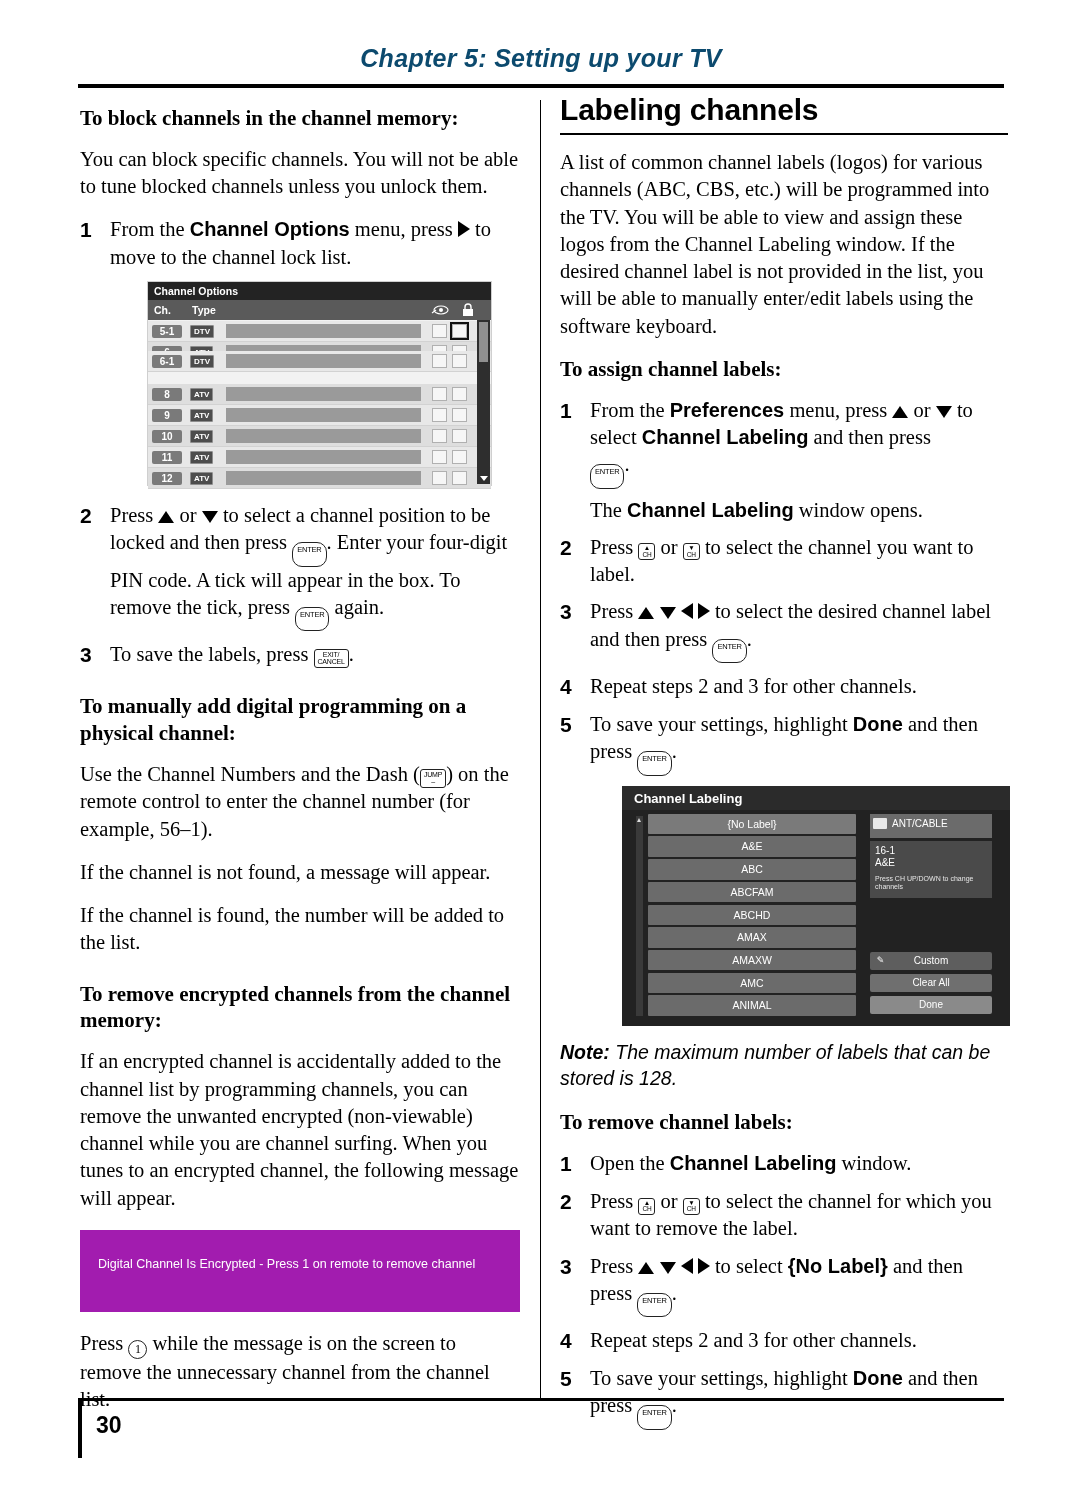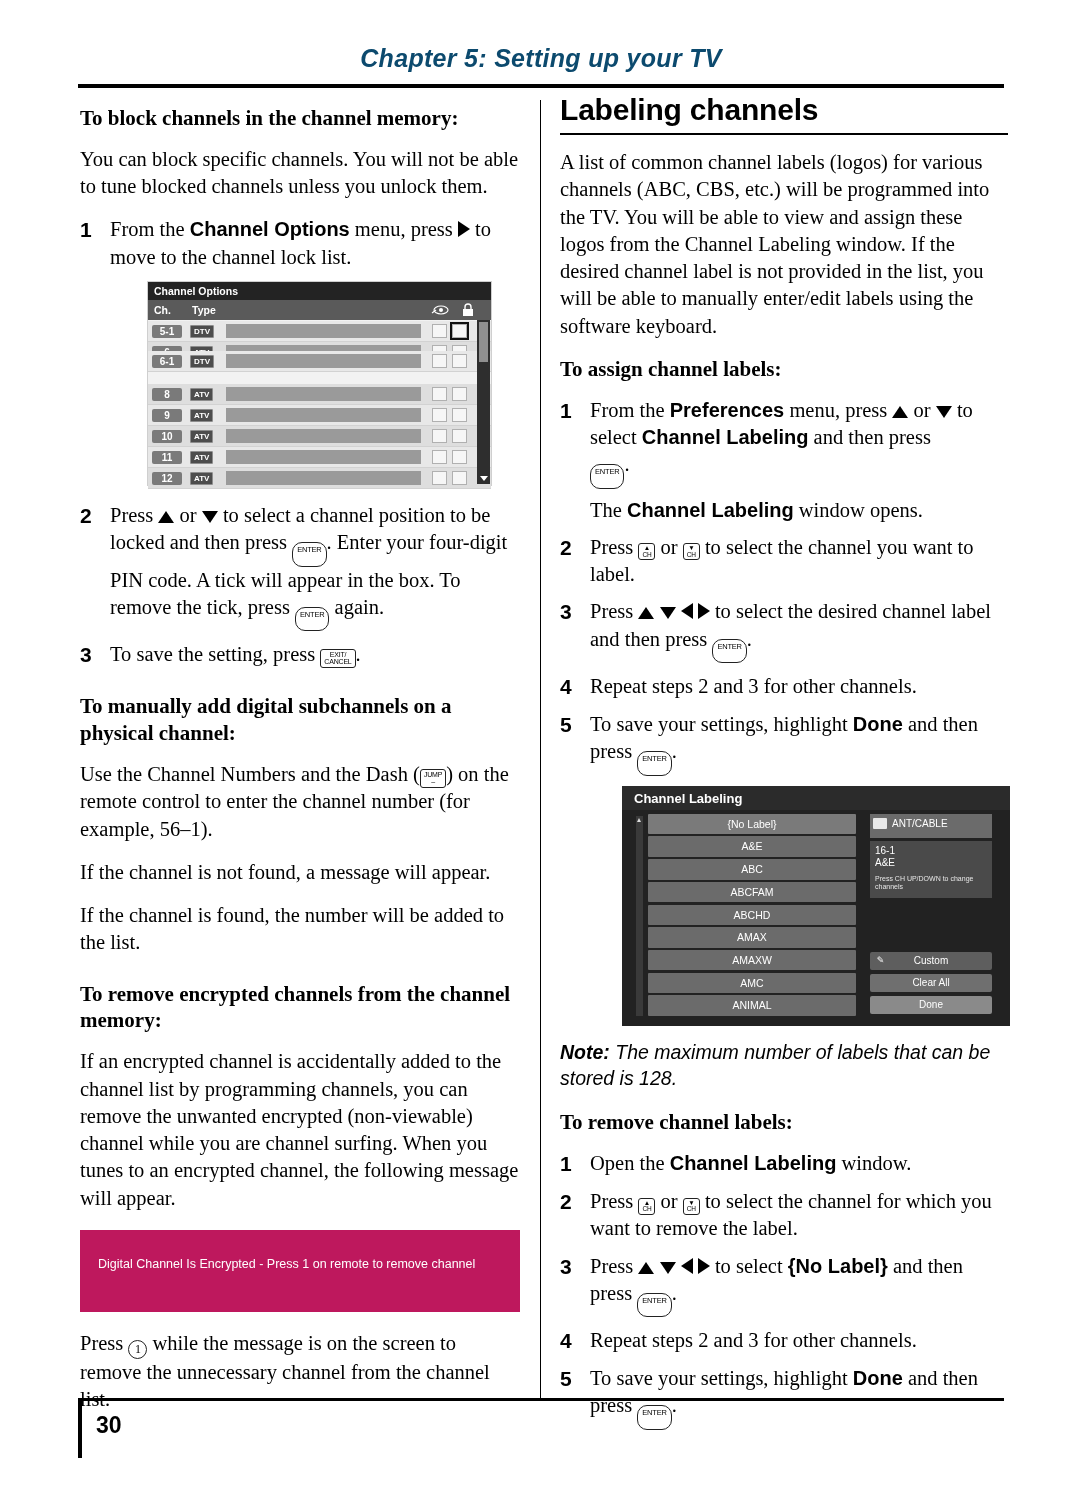--- a/index.html
+++ b/index.html
@@ -233,21 +233,21 @@
     position: absolute; top: 2px; left: 2px;
     width: 9px; height: 40px;
     background: #8f8f8f;
   }
 
   
   .msg-banner {
     margin: 18px 0 18px 0;
     width: 440px;
     height: 82px;
-    background: #be185d;
+    background: #a21caf;
     color: #fff;
     position: relative;
     font-family: "Liberation Sans", sans-serif;
   }
   .msg-banner .t {
     position: absolute;
     left: 18px; top: 27px;
     font-size: 12.5px;
   }
 
@@ -509,25 +509,25 @@
     <div class="step">
       <div class="num">2</div>
       <div class="txt">
         <span>Press </span><span class="tri up"></span><span> or </span><span class="tri down"></span><span> to select a channel position to be locked and then press </span><span class="key enter">ENTER</span><span>. Enter your four-digit PIN code. A tick will appear in the box. To remove the tick, press </span><span class="key enter">ENTER</span><span> again.</span>
       </div>
     </div>
 
     <div class="step">
       <div class="num">3</div>
       <div class="txt">
-        <span>To save the setting, press </span><span class="key two-line"><span>EXIT/</span><br><span>CANCEL</span></span><span>.</span>
-      </div>
-    </div>
-
-    <h3 class="sub" style="margin-top:24px">To manually add digital subchannels on a physical channel:</h3>
+        <span>To save the labels, press </span><span class="key two-line"><span>EXIT/</span><br><span>CANCEL</span></span><span>.</span>
+      </div>
+    </div>
+
+    <h3 class="sub" style="margin-top:24px">To manually add digital programming on a physical channel:</h3>
 
     <p class="body">
       <span>Use the Channel Numbers and the Dash (</span><span class="key two-line"><span>JUMP</span><br><span>–</span></span><span>) on the remote control to enter the channel number (for example, 56–1).</span>
     </p>
     <p class="body">If the channel is not found, a message will appear.</p>
     <p class="body">If the channel is found, the number will be added to the list.</p>
 
     <h3 class="sub" style="margin-top:24px">To remove encrypted channels from the channel memory:</h3>
     <p class="body">If an encrypted channel is accidentally added to the channel list by programming channels, you can remove the unwanted encrypted (non-viewable) channel while you are channel surfing. When you tunes to an encrypted channel, the following message will appear.</p>
 

